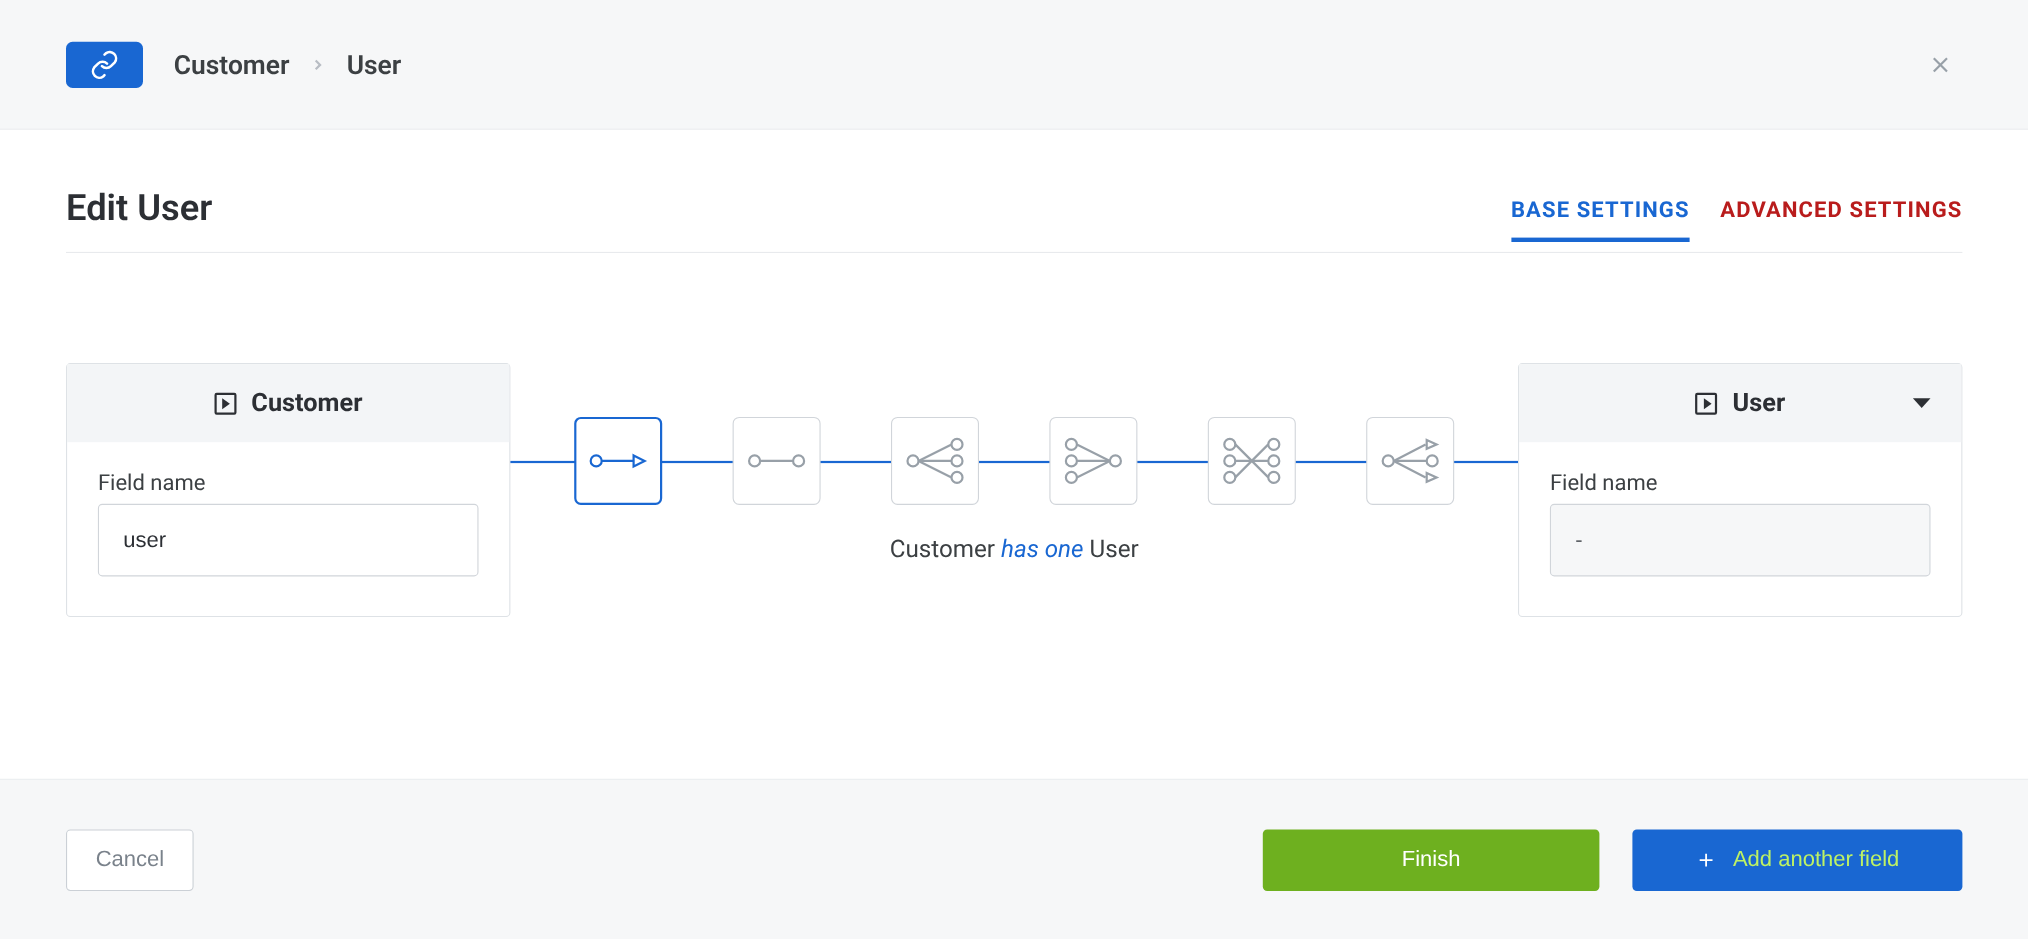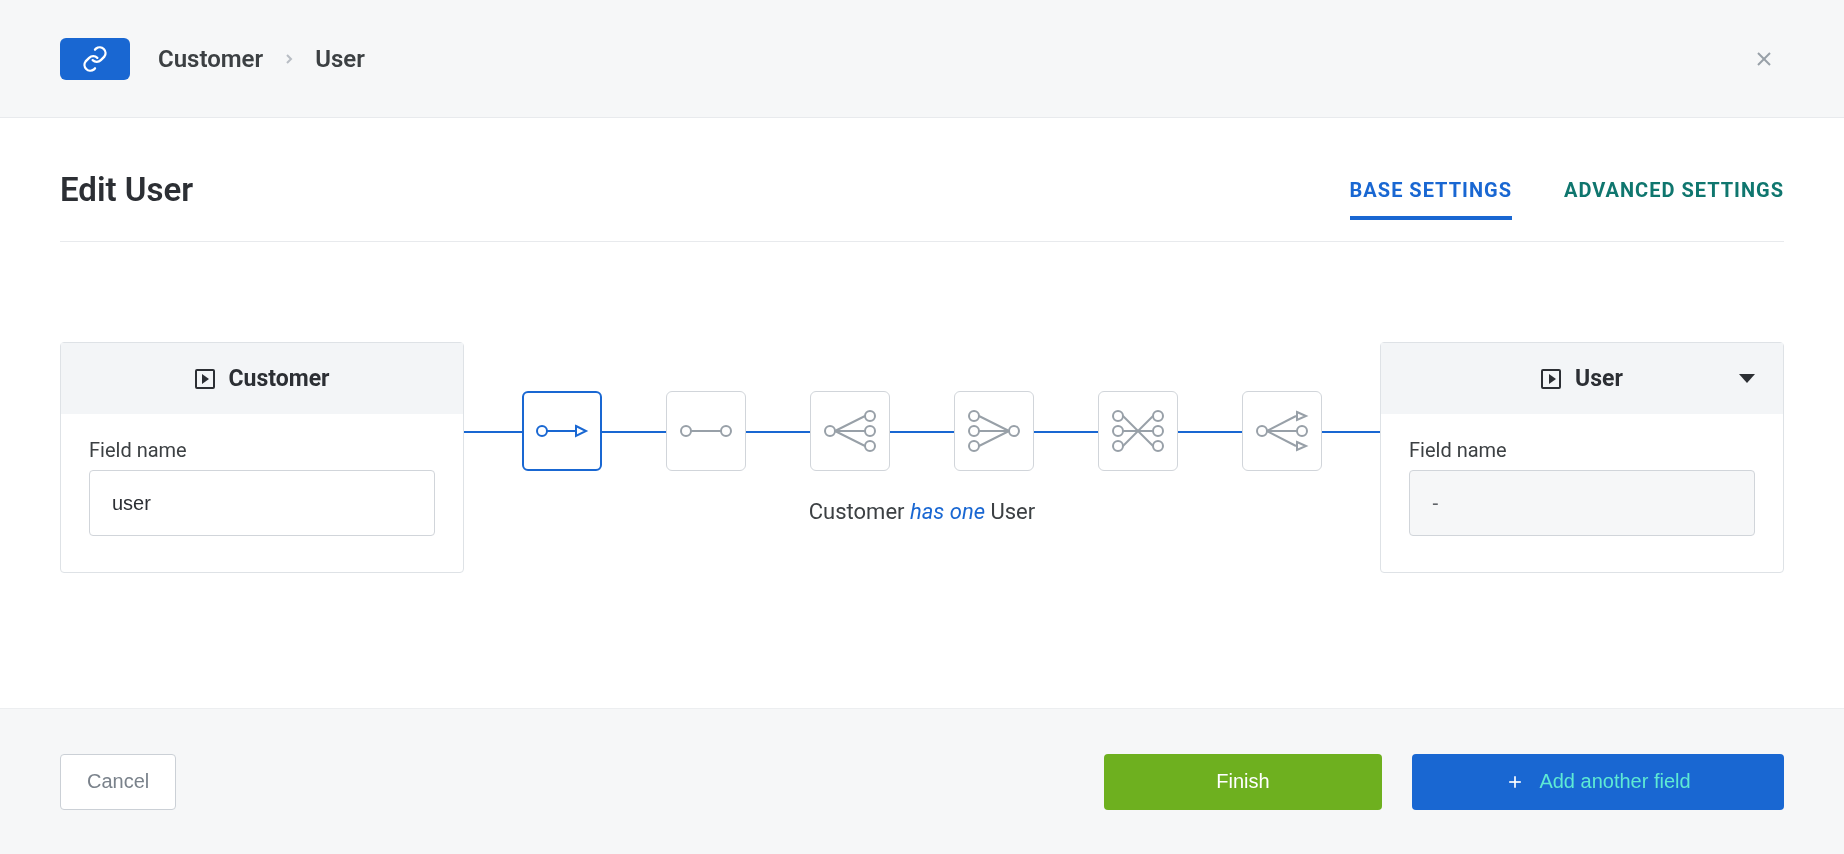--- a/index.html
+++ b/index.html
@@ -45,29 +45,29 @@
 
 
 .content {
   background: #ffffff;
   padding: 52px 60px 60px;
   min-height: 590px;
 }
 .content-top {
   display: flex; align-items: center; justify-content: space-between;
   border-bottom: 1px solid #e8eaed;
-  padding-bottom: 14px;
+  padding-bottom: 2px;
 }
 .page-title { font-size: 33px; font-weight: 600; color: #2c2f34; padding-bottom: 18px; }
-.tabs { display: flex; gap: 52px; }
+.tabs { display: flex; gap: 28px; }
 .tab {
   font-size: 20px; font-weight: 700; letter-spacing: 1px;
   padding-bottom: 14px;
   cursor: pointer;
-  color: #0f766e;
+  color: #b91c1c;
 }
 .tab.active { color: #1967d2; border-bottom: 4px solid #1967d2; }
 
 
 .relation-row {
   display: flex; align-items: center;
   margin-top: 100px;
   gap: 0;
 }
 
@@ -142,22 +142,22 @@
 .btn {
   height: 56px;
   padding: 0 26px;
   border-radius: 4px;
   font-size: 20px; font-weight: 500;
   cursor: pointer;
   display: inline-flex; align-items: center; gap: 14px;
   border: none;
 }
 .btn-secondary { background: #fff; border: 1px solid #cbd0d6; color: #7a828b; }
-.btn-success { background: #6eb01f; color: #fff; width: 278px; justify-content: center; }
-.btn-primary { background: #1967d2; color: #5eead4; width: 372px; justify-content: center; }
+.btn-success { background: #6eb01f; color: #fff; width: 306px; justify-content: center; }
+.btn-primary { background: #1967d2; color: #bef264; width: 300px; justify-content: center; }
 .footer-right { display: flex; gap: 30px; }
 
 .play-square-icon {
   width: 20px; height: 20px;
   border: 2px solid #2c2f34;
   border-radius: 2px;
   display: flex; align-items: center; justify-content: center;
 }
 .play-square-icon::after {
   content: "";

